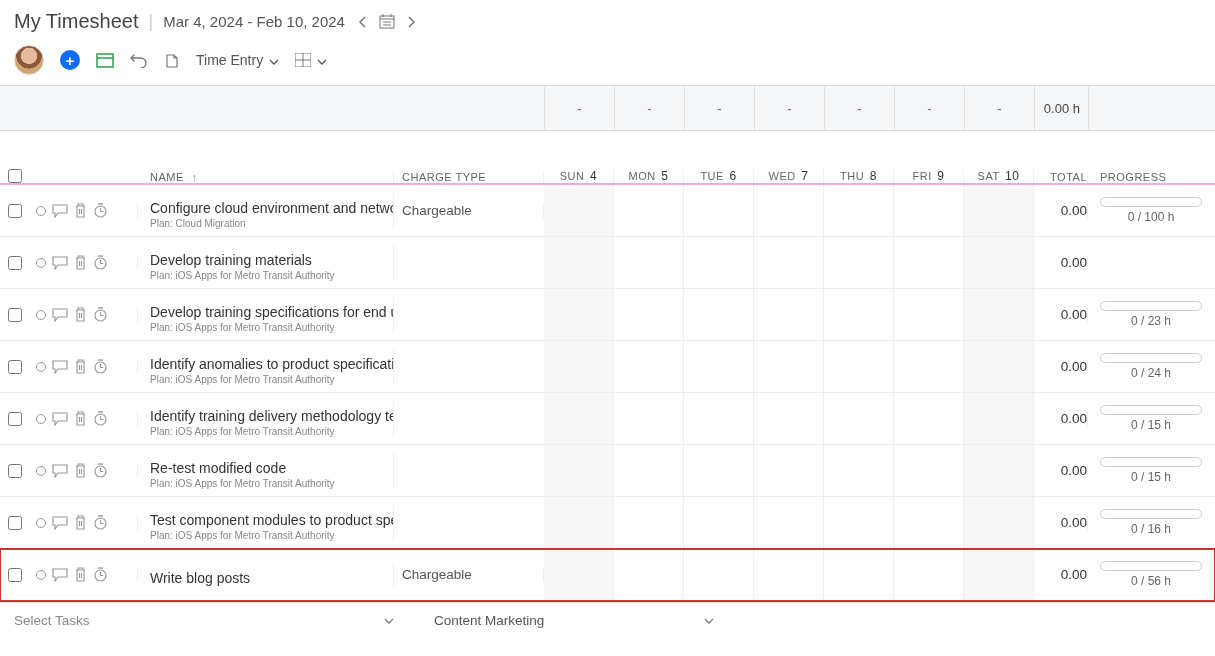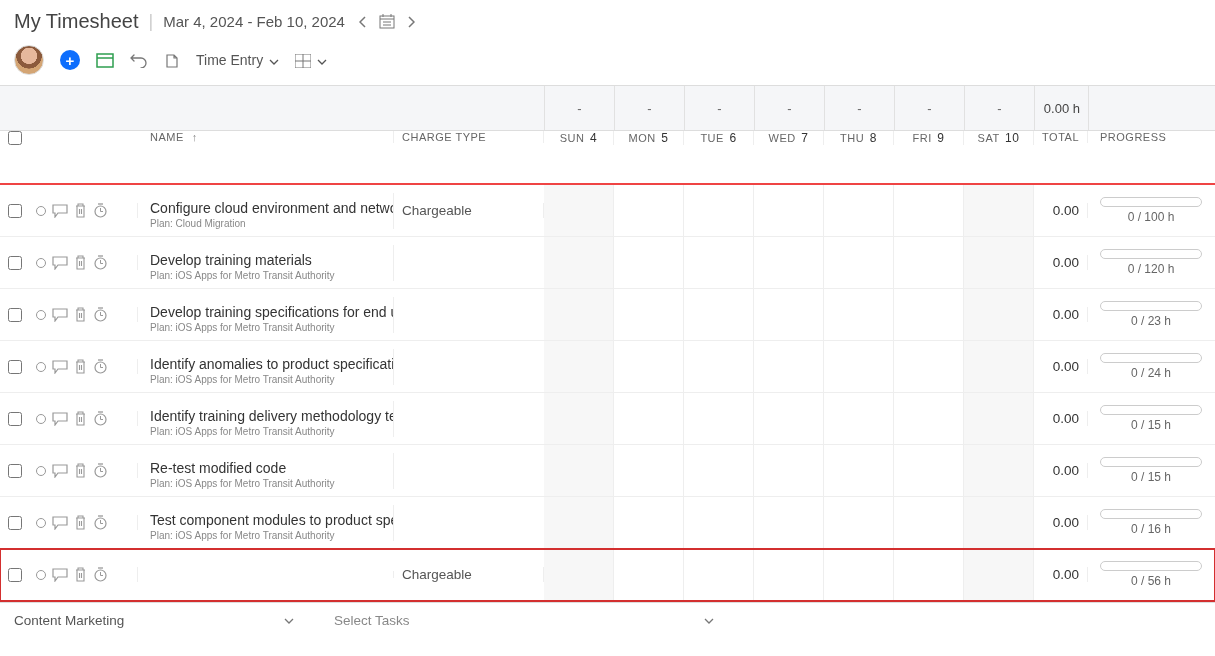--- a/index.html
+++ b/index.html
@@ -8,36 +8,36 @@
 .header-title { font-size: 20px; color: #444; font-weight: 400; }
 .header-sep { color: #ccc; margin: 0 10px; font-size: 18px; }
 .header-date { font-size: 15px; color: #555; }
 .header-nav { display: flex; align-items: center; margin-left: 14px; gap: 12px; }
 .header-nav .nav-btn { color: #666; cursor: pointer; display:flex; align-items:center; }
 .toolbar { display: flex; align-items: center; padding: 6px 14px 10px; gap: 16px; }
 .avatar { width: 30px; height: 30px; border-radius: 50%; background: radial-gradient(circle at 50% 35%, #e6b89c 35%, #8b5a3c 36%, #8b5a3c 55%, #d4a574 56%); border:1px solid #ddd; }
 .add-btn { width: 20px; height: 20px; border-radius: 50%; background: #0d6efd; color: #fff; display: flex; align-items: center; justify-content: center; font-size: 15px; font-weight: bold; cursor: pointer; }
 .tb-icon { color: #666; cursor: pointer; display:flex; align-items:center; }
 .tb-green svg { stroke: #2e9e4f; }
-.tb-dropdown { display: flex; align-items: flex-end; color: #555; cursor: pointer; font-size: 14px; }
+.tb-dropdown { display: flex; align-items: center; color: #555; cursor: pointer; font-size: 14px; }
 .tb-dropdown .caret { margin-left: 6px; }
 .summary-row { display: flex; border: 1px solid #ddd; border-left:none; border-right:none; background: #f5f6f8; height: 46px; }
 .summary-left { flex: 0 0 544px; }
 .summary-cell { width: 70px; border-left: 1px solid #e1e1e1; display: flex; align-items: center; justify-content: center; color: #666; font-size: 13px; }
 .summary-total { width: 54px; border-left: 1px solid #e1e1e1; display:flex; align-items:center; justify-content:flex-end; padding-right:8px; font-size: 13px; color:#444; }
 .summary-prog { flex:1; border-left:1px solid #e1e1e1; }
 .grid { border-bottom: 2px solid #ddd; }
-.ghead { display: flex; height: 54px; border-bottom: 2px solid #ef4444; align-items: flex-start; font-size: 11px; letter-spacing: 0.5px; color: #666; text-transform: uppercase; }
+.ghead { display: flex; height: 54px; border-bottom: 2px solid #f9a8d4; align-items: flex-end; font-size: 11px; letter-spacing: 0.5px; color: #666; text-transform: uppercase; }
 .col-check { width: 30px; display:flex; justify-content:center; }
 .col-icons { width: 108px; border-right: 1px solid #eee; }
 .col-name { width: 256px; padding-left: 12px; border-right: 1px solid #eee; display:flex; align-items:center; gap:8px; }
 .col-charge { width: 150px; padding-left: 8px; border-right: 1px solid #eee; }
 .col-day { width: 70px; text-align:center; border-right: 1px solid #eee; }
 .col-day .dnum { color:#333; font-size:12px; margin-left:2px; }
-.col-total { width: 54px; text-align:right; padding-right:8px; border-right:1px solid #eee; }
+.col-total { width: 54px; text-align:right; padding-right:0; border-right:1px solid #eee; }
 .col-prog { flex:1; padding-left: 12px; }
 .sort-arrow { color:#888; }
 .row { display:flex; height: 52px; align-items:center; border-bottom: 1px solid #eee; }
 .row.highlighted { outline: 2px solid #d32f2f; outline-offset: -1px; }
 .row .col-icons { display:flex; align-items:center; gap:6px; padding-left:6px; }
 .row .col-name { display:block; overflow:hidden; padding-top:7px; }
 .task-name { font-size: 14px; color: #333; white-space:nowrap; overflow:hidden; text-overflow:clip; }
 .task-plan { font-size: 10px; color: #888; white-space:nowrap; overflow:hidden; text-overflow:clip; margin-top:2px; }
 .charge-val { font-size: 13.5px; color:#555; }
 .row .col-day { height:100%; background:#fff; }
@@ -234,24 +234,20 @@
     </div>
     <div class="col-charge"><span class="charge-val"></span></div>
     <div class="col-day wknd"></div>
     <div class="col-day"></div>
     <div class="col-day"></div>
     <div class="col-day"></div>
     <div class="col-day"></div>
     <div class="col-day"></div>
     <div class="col-day wknd"></div>
     <div class="col-total"><span class="total-val">0.00</span></div>
-    <div class="col-prog">
-      <div class="prog-bar"></div>
-      <div class="prog-text">0 / 120 h</div>
-    </div>
   </div>
       <div class="row">
     <div class="col-check">
           <input type="checkbox" style="">
         </div>
     <div class="col-icons">
   <div class="status-dot"></div>
   <span class="icon-s">
             <svg width="16" height="14" viewBox="0 0 16 14">
               <path d="M1 1 H15 V9 H6 L3 13 V9 H1 Z" stroke="#999" stroke-width="1.2" fill="none"></path>
@@ -480,44 +476,45 @@
   <span class="icon-s">
             <svg width="15" height="15" viewBox="0 0 15 15">
               <circle cx="7.5" cy="8.5" r="5.5" stroke="#999" stroke-width="1.2" fill="none"></circle>
               <line x1="7.5" y1="8.5" x2="7.5" y2="5" stroke="#999"></line>
               <line x1="7.5" y1="8.5" x2="10" y2="8.5" stroke="#999"></line>
               <line x1="5" y1="1" x2="10" y2="1" stroke="#999" stroke-width="1.3"></line>
             </svg>
           </span>
 </div>
     <div class="col-name">
+      <div class="task-name">Write blog posts</div>
     </div>
     <div class="col-charge"><span class="charge-val">Chargeable</span></div>
     <div class="col-day wknd"></div>
     <div class="col-day"></div>
     <div class="col-day"></div>
     <div class="col-day"></div>
     <div class="col-day"></div>
     <div class="col-day"></div>
     <div class="col-day wknd"></div>
     <div class="col-total"><span class="total-val">0.00</span></div>
     <div class="col-prog">
       <div class="prog-bar"></div>
       <div class="prog-text">0 / 56 h</div>
     </div>
   </div>
     </div>
 </div>
 
 <div class="footer">
+  <div class="footer-dd placeholder" style="min-width:380px">
+    <span>Select Tasks</span>
+    <svg width="10" height="6" viewBox="0 0 10 6">
+        <path d="M1 1 L5 5 L9 1" stroke="#777" stroke-width="1.3" fill="none"></path>
+      </svg>
+  </div>
   <div class="footer-dd">
     <span>Content Marketing</span>
     <svg width="10" height="6" viewBox="0 0 10 6">
         <path d="M1 1 L5 5 L9 1" stroke="#777" stroke-width="1.3" fill="none"></path>
       </svg>
   </div>
-  <div class="footer-dd placeholder" style="min-width:380px">
-    <span>Select Tasks</span>
-    <svg width="10" height="6" viewBox="0 0 10 6">
-        <path d="M1 1 L5 5 L9 1" stroke="#777" stroke-width="1.3" fill="none"></path>
-      </svg>
-  </div>
 </div>
 
 </body></html>

